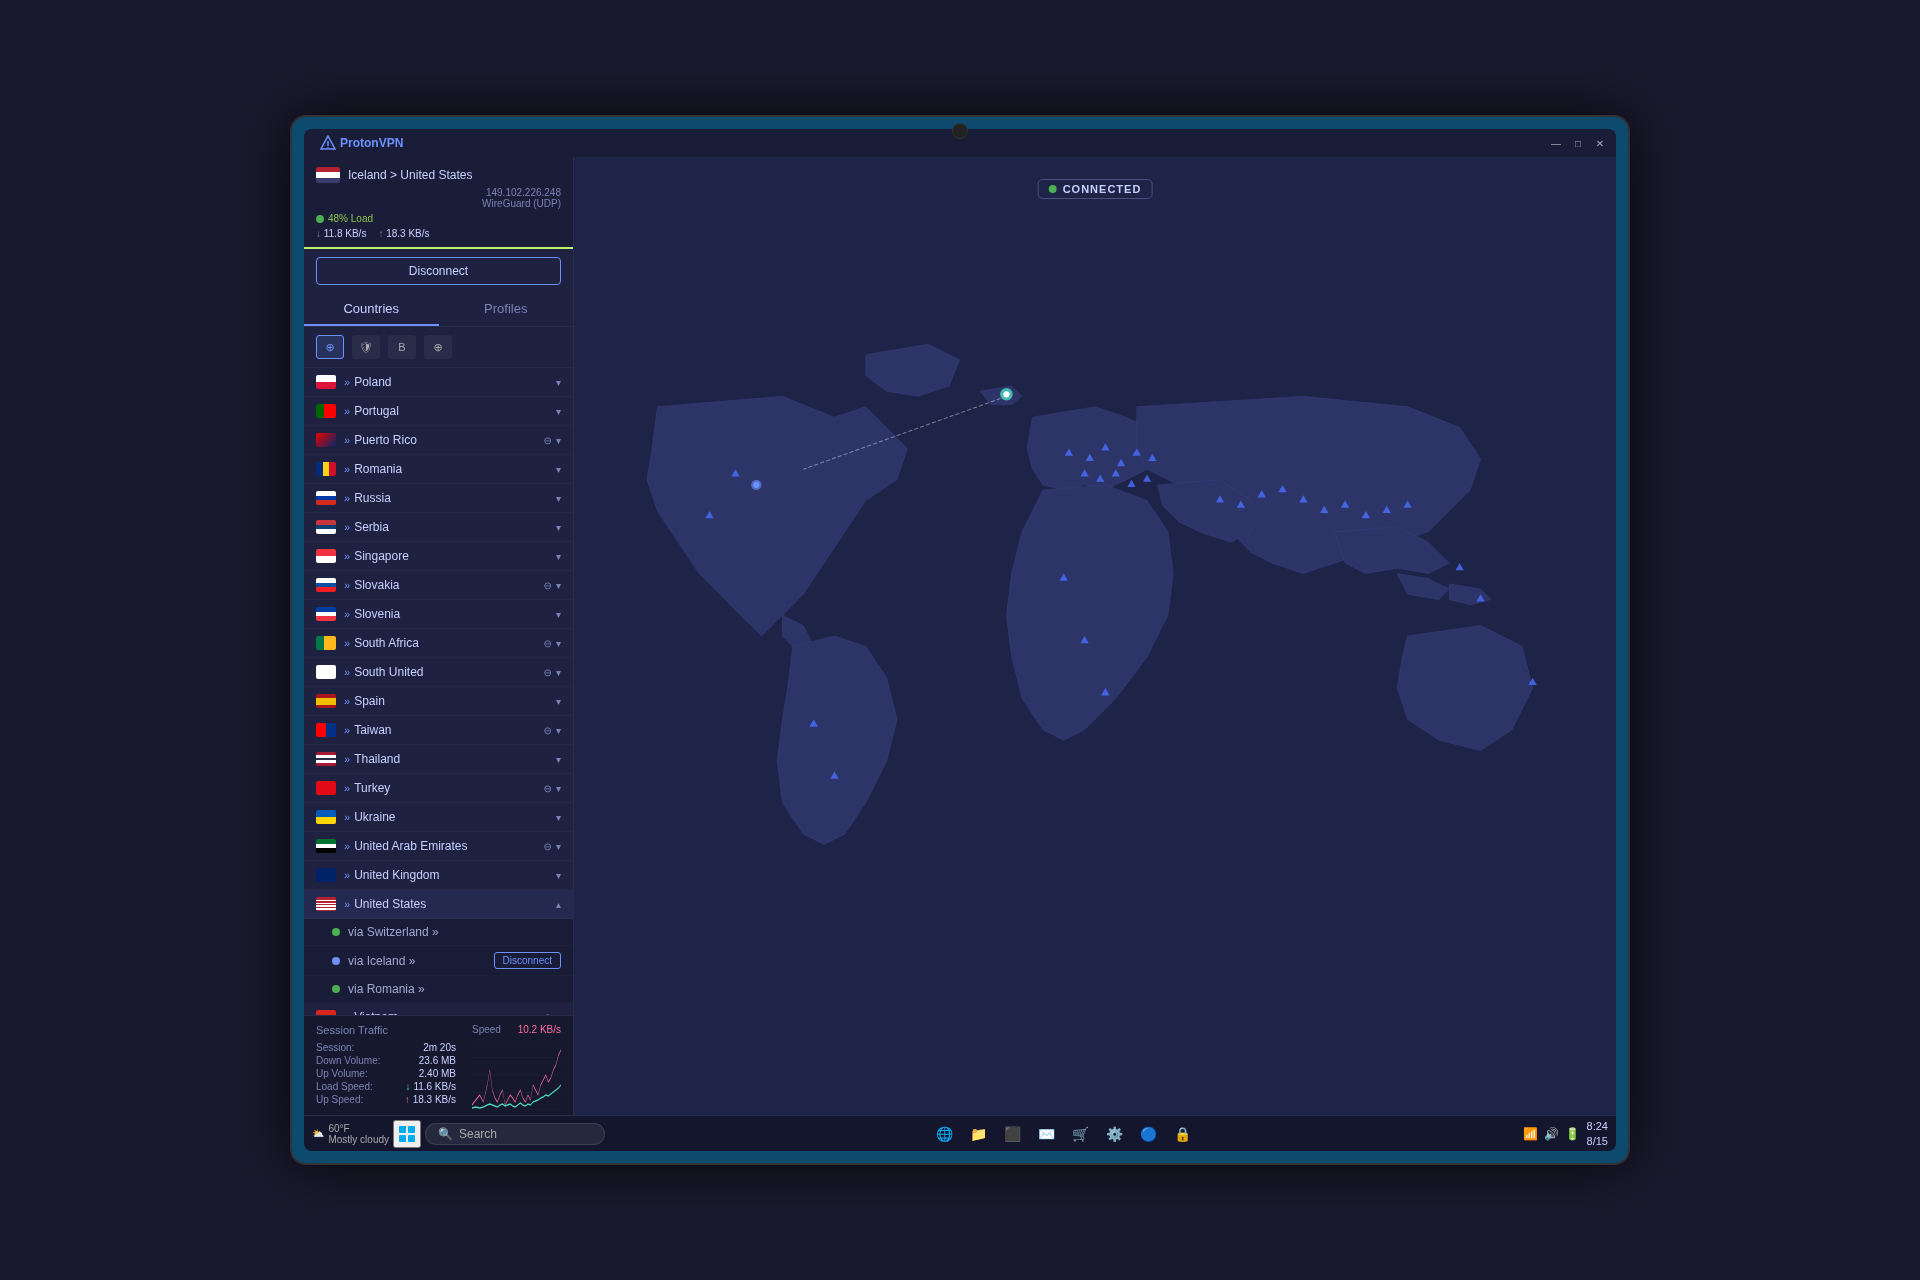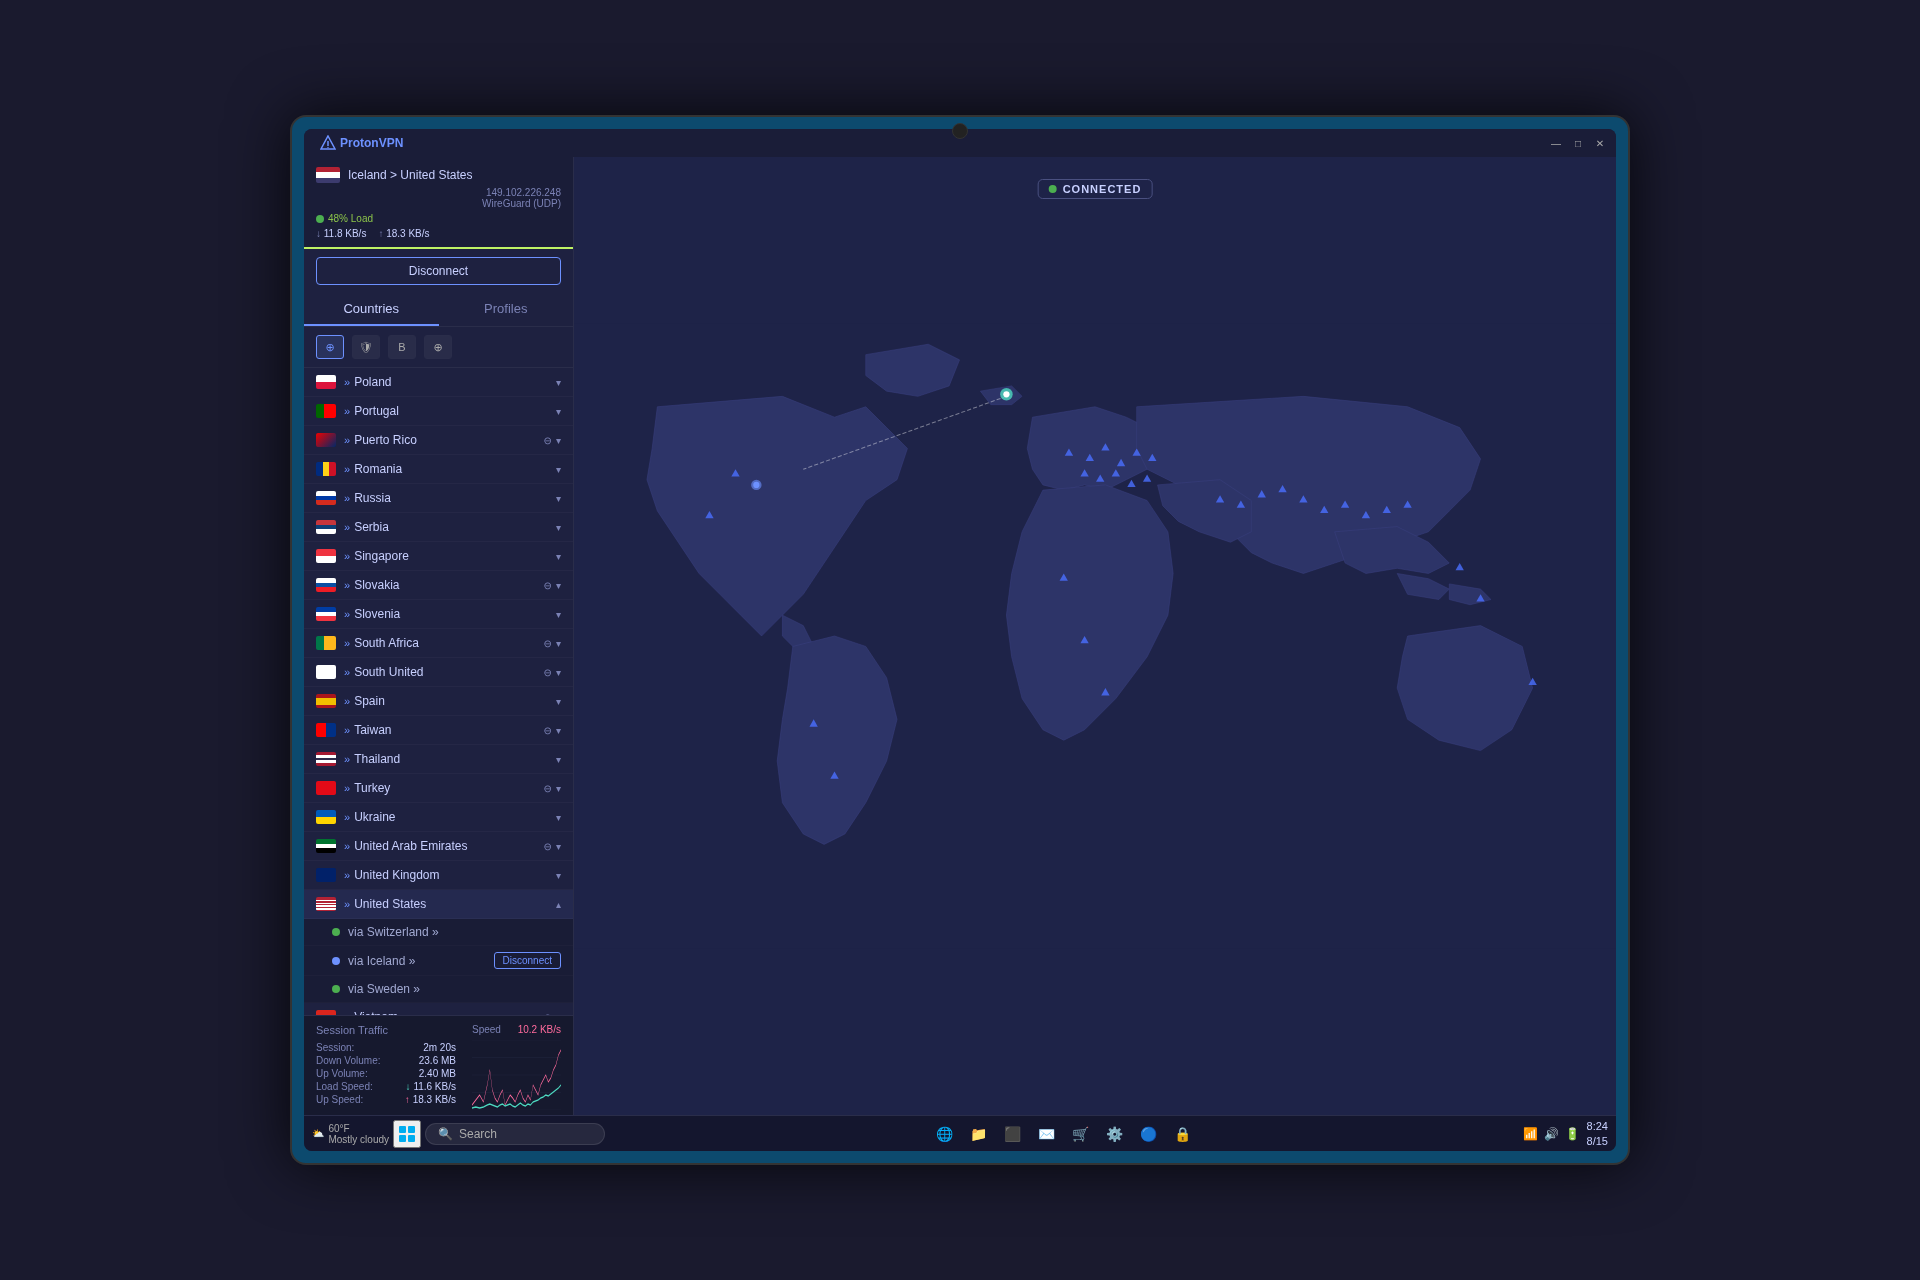--- a/index.html
+++ b/index.html
@@ -782,21 +782,21 @@
           </div>
 
           <div class="sub-item">
             <div class="sub-dot blue"></div>
             <span class="sub-label">via Iceland »</span>
             <button class="sub-disconnect">Disconnect</button>
           </div>
 
           <div class="sub-item">
             <div class="sub-dot green"></div>
-            <span class="sub-label">via Sweden »</span>
+            <span class="sub-label">via Romania »</span>
           </div>
 
           <div class="country-item">
             <div class="country-flag flag-vn"></div>
             <span class="country-arrows">»</span>
             <span class="country-name">Vietnam</span>
             <span class="country-badge">⊖</span>
             <span class="chevron-icon">▾</span>
           </div>
 

